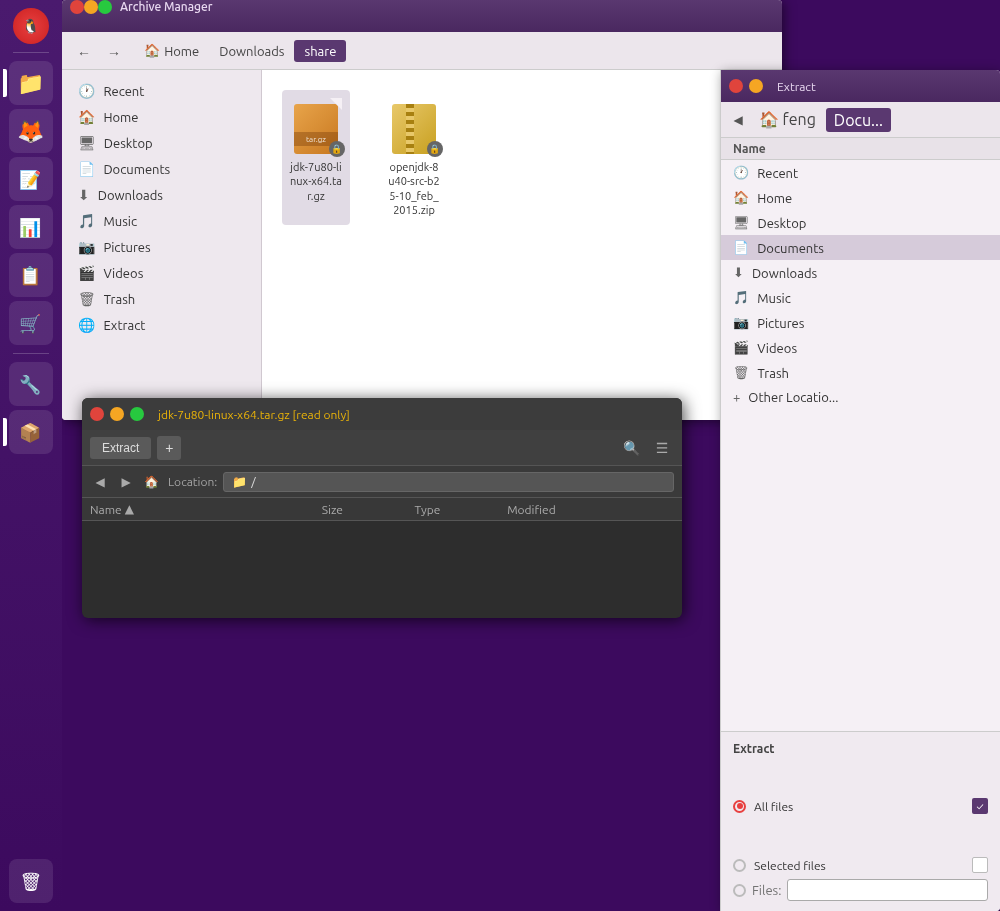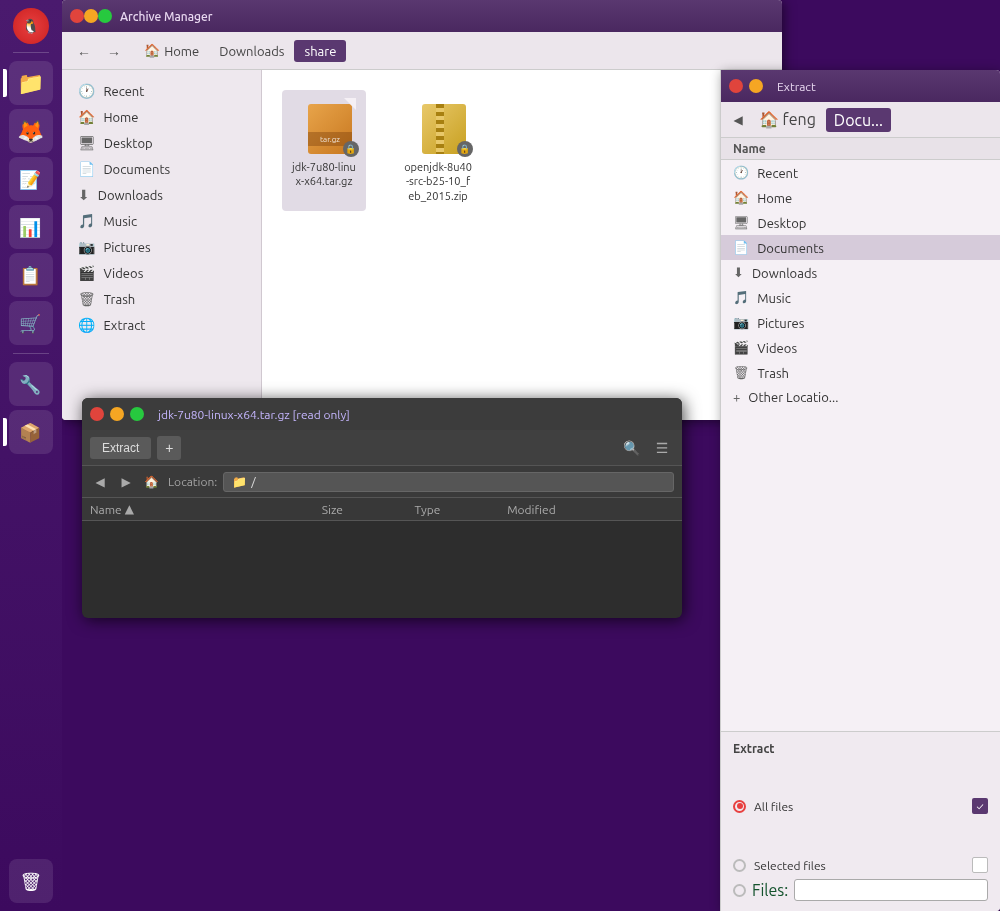--- a/index.html
+++ b/index.html
@@ -75,21 +75,21 @@
       border-radius: 4px;
       overflow: hidden;
       box-shadow: 2px 2px 12px rgba(0,0,0,0.5);
     }
 
     .window-titlebar {
       background: linear-gradient(to bottom, #5a3870, #4a2860);
       color: white;
       height: 32px;
       display: flex;
-      align-items: center;
+      align-items: flex-start;
       padding: 0 8px;
     }
     .win-btn {
       width: 14px; height: 14px;
       border-radius: 50%;
       cursor: pointer;
     }
     .win-btn.close { background: #e0443c; }
     .win-btn.min { background: #f5a623; }
     .win-btn.max { background: #27c93f; }
@@ -173,23 +173,23 @@
       background: white;
       padding: 20px;
       display: flex;
       gap: 30px;
       flex-wrap: wrap;
       align-content: flex-start;
     }
     .file-item {
       display: flex;
       flex-direction: column;
-      align-items: flex-end;
+      align-items: center;
       gap: 6px;
-      width: 84px;
+      width: 68px;
       cursor: pointer;
       padding: 8px;
       border-radius: 4px;
     }
     .file-item.selected { background: rgba(90,56,112,0.18); }
     .file-icon-wrapper {
       width: 56px;
       height: 56px;
       position: relative;
       display: flex;
@@ -313,21 +313,21 @@
     .inner-titlebar {
       background: #3c3c3c;
       height: 32px;
       display: flex;
       align-items: center;
       padding: 0 8px;
       gap: 6px;
     }
     .inner-win-title {
       font-size: 12px;
-      color: #c4b5fd;
+      color: #eab308;
       margin-left: 8px;
     }
     .inner-toolbar {
       background: #404040;
       height: 36px;
       display: flex;
       align-items: center;
       padding: 0 8px;
       gap: 6px;
       border-bottom: 1px solid #555;
@@ -576,22 +576,22 @@
     .radio-custom.disabled {
       border-color: #bbb;
     }
     .extract-files-input {
       display: flex;
       align-items: center;
       gap: 6px;
       margin-top: 4px;
     }
     .extract-files-input label {
-      font-size: 16px;
-      color: #14532d;
+      font-size: 13px;
+      color: #737373;
     }
     .extract-files-textbox {
       flex: 1;
       border: 1px solid #aaa;
       border-radius: 3px;
       padding: 3px 6px;
       font-size: 12px;
       background: white;
     }
 

